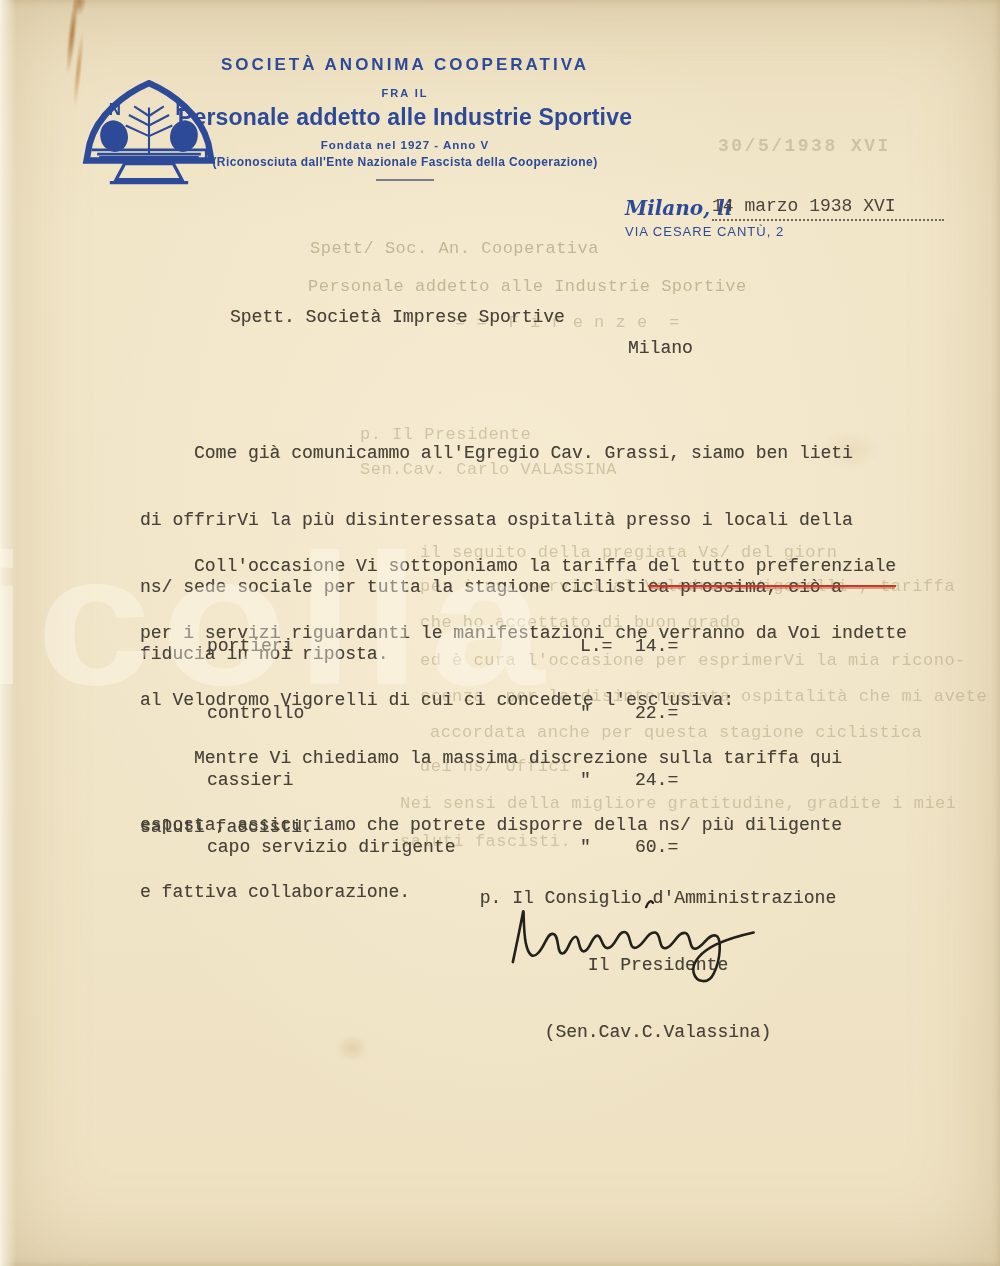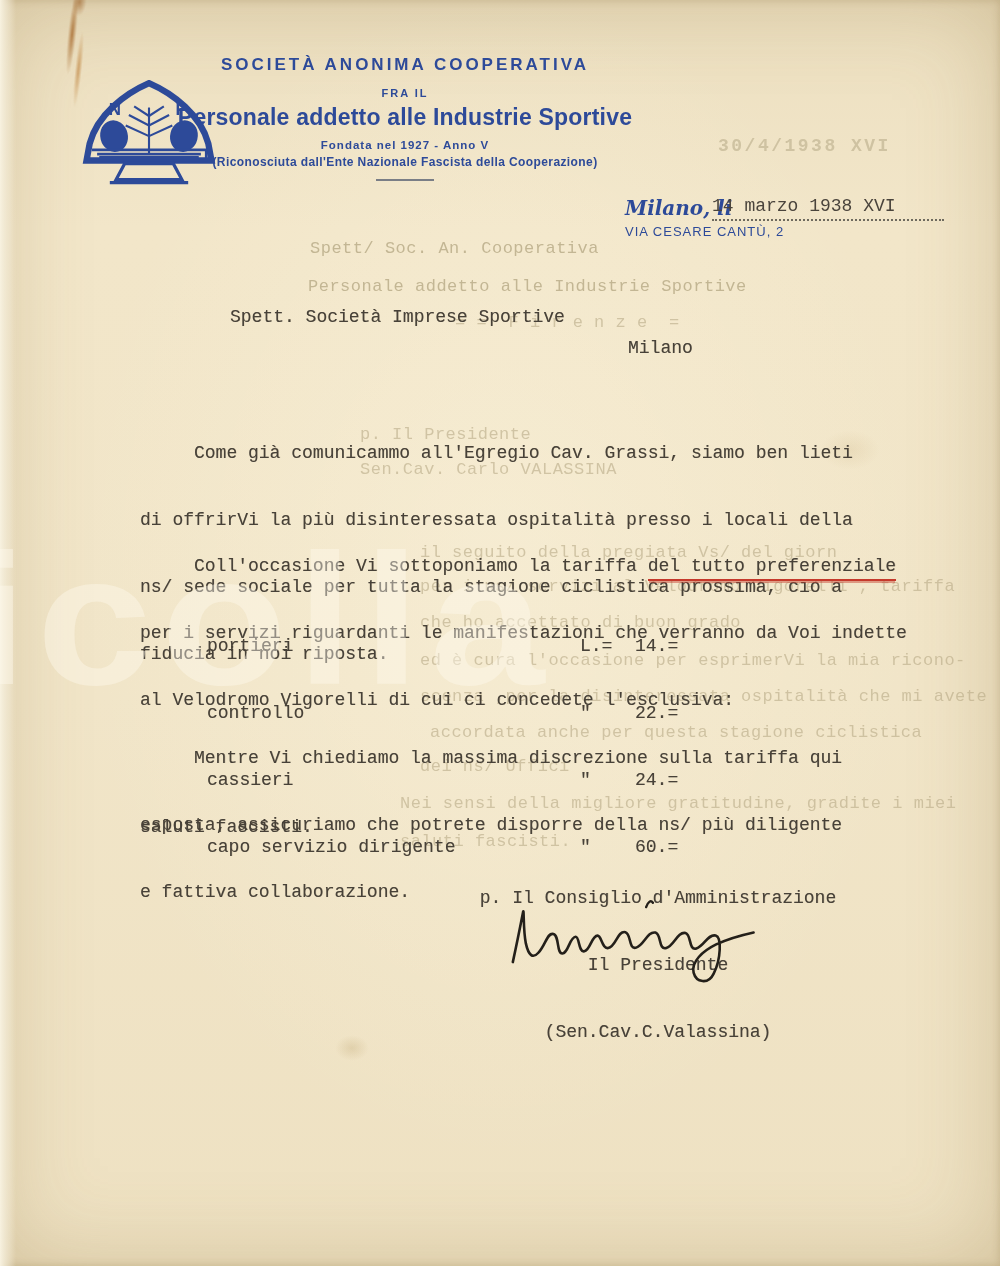--- a/index.html
+++ b/index.html
@@ -24,21 +24,21 @@
   .lh-recog{font-size:12px;font-weight:bold;margin-top:4px;letter-spacing:.4px;}
   .lh-rule{width:58px;height:0;border-top:2px solid #7a7e86;margin:10px auto 0 auto;}
   .logo{position:absolute;left:58px;top:80px;width:182px;height:108px;}
   
   .dateline-script{position:absolute;left:625px;top:196px;font-family:"DejaVu Serif",serif;font-style:italic;font-weight:bold;font-size:20px;color:#2d4a99;}
   .dateline-typed{position:absolute;left:712px;top:196px;width:232px;border-bottom:2px dotted #6e6a5e;padding-bottom:3px;
     font-family:"Liberation Mono","DejaVu Sans Mono",monospace;font-size:18px;color:#4a443c;white-space:pre;}
   .dateline-addr{position:absolute;left:625px;top:224px;font-size:13px;font-weight:normal;letter-spacing:1px;color:#2d4a99;}
   
   .tw{position:absolute;font-family:"Liberation Mono","DejaVu Sans Mono",monospace;font-size:18px;line-height:22.4px;color:#474138;white-space:pre;text-shadow:.3px .3px 0 rgba(70,60,45,.35);}
-  .red-underline{border-bottom:2px solid #c5392b;padding-bottom:3px;box-shadow:0 3px 0 -1px rgba(197,57,43,.45);}
+  .red-underline{border-bottom:2px solid #c5392b;padding-bottom:9px;box-shadow:0 3px 0 -1px rgba(197,57,43,.45);}
   .tariff-row{display:flex;}
   .t-label{width:373px;}
   .t-cur{width:55px;}
   .sig-block{text-align:center;width:480px;}
   
   .ghost{position:absolute;font-family:"Liberation Mono","DejaVu Sans Mono",monospace;font-size:17px;color:#b3a581;opacity:.55;filter:blur(.4px);white-space:pre;letter-spacing:.5px;}
   .ghost-strong{opacity:.8;color:#b7aa86;}
   .ghost-date{font-weight:bold;letter-spacing:2.5px;color:#c4b896;opacity:.75;}
   
   .watermark{position:absolute;left:-30px;top:540px;width:1080px;height:175px;overflow:hidden;
@@ -58,21 +58,21 @@
 </style>
 </head>
 <body>
 
 <div class="page">
 
   <div class="stain-clip"></div>
   <div class="stain-blob1"></div>
   <div class="stain-blob2"></div>
 
-  <div class="ghost ghost-date" style="left:718px;top:136px;font-size:18px;">30/4/1938 XVI</div>
+  <div class="ghost ghost-date" style="left:718px;top:136px;font-size:18px;">30/5/1938 XVI</div>
   <div class="ghost ghost-strong" style="left:310px;top:239px;">Spett/ Soc. An. Cooperativa</div>
   <div class="ghost ghost-strong" style="left:308px;top:277px;">Personale addetto alle Industrie Sportive</div>
   <div class="ghost" style="left:455px;top:313px;">= =  F i r e n z e  =</div>
   <div class="ghost" style="left:360px;top:425px;">p. Il Presidente</div>
   <div class="ghost" style="left:360px;top:460px;">Sen.Cav. Carlo VALASSINA</div>
   <div class="ghost" style="left:420px;top:543px;">il seguito della pregiata Vs/ del giorn</div>
   <div class="ghost" style="left:420px;top:577px;">per i ns/ servizi al Velodromo Vigorelli , tariffa</div>
   <div class="ghost" style="left:420px;top:613px;">che ho accettato di buon grado</div>
   <div class="ghost" style="left:420px;top:651px;">ed è cura l'occasione per esprimerVi la mia ricono-</div>
   <div class="ghost" style="left:420px;top:687px;">scenza ,per la disinteressata ospitalità che mi avete</div>

